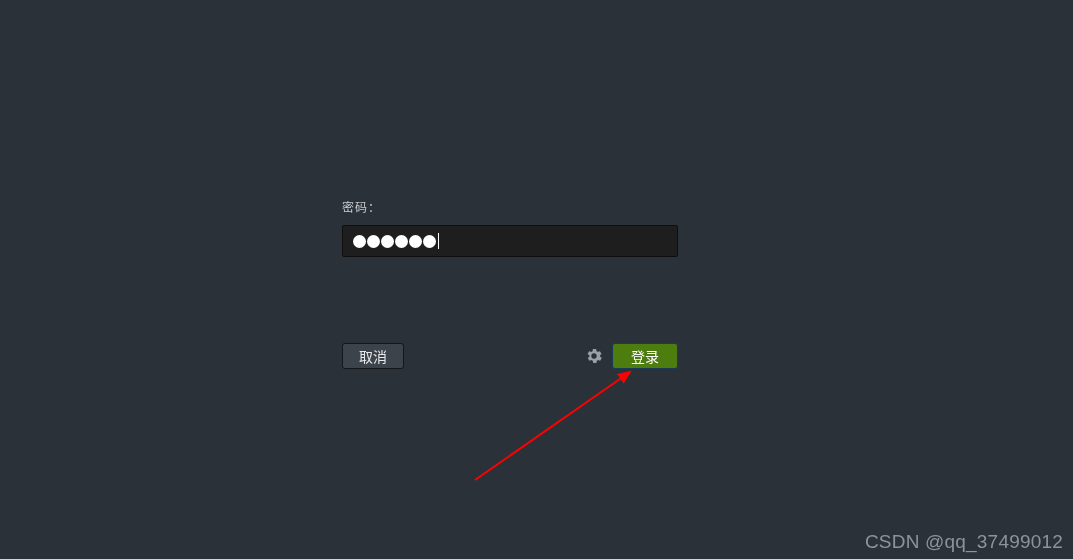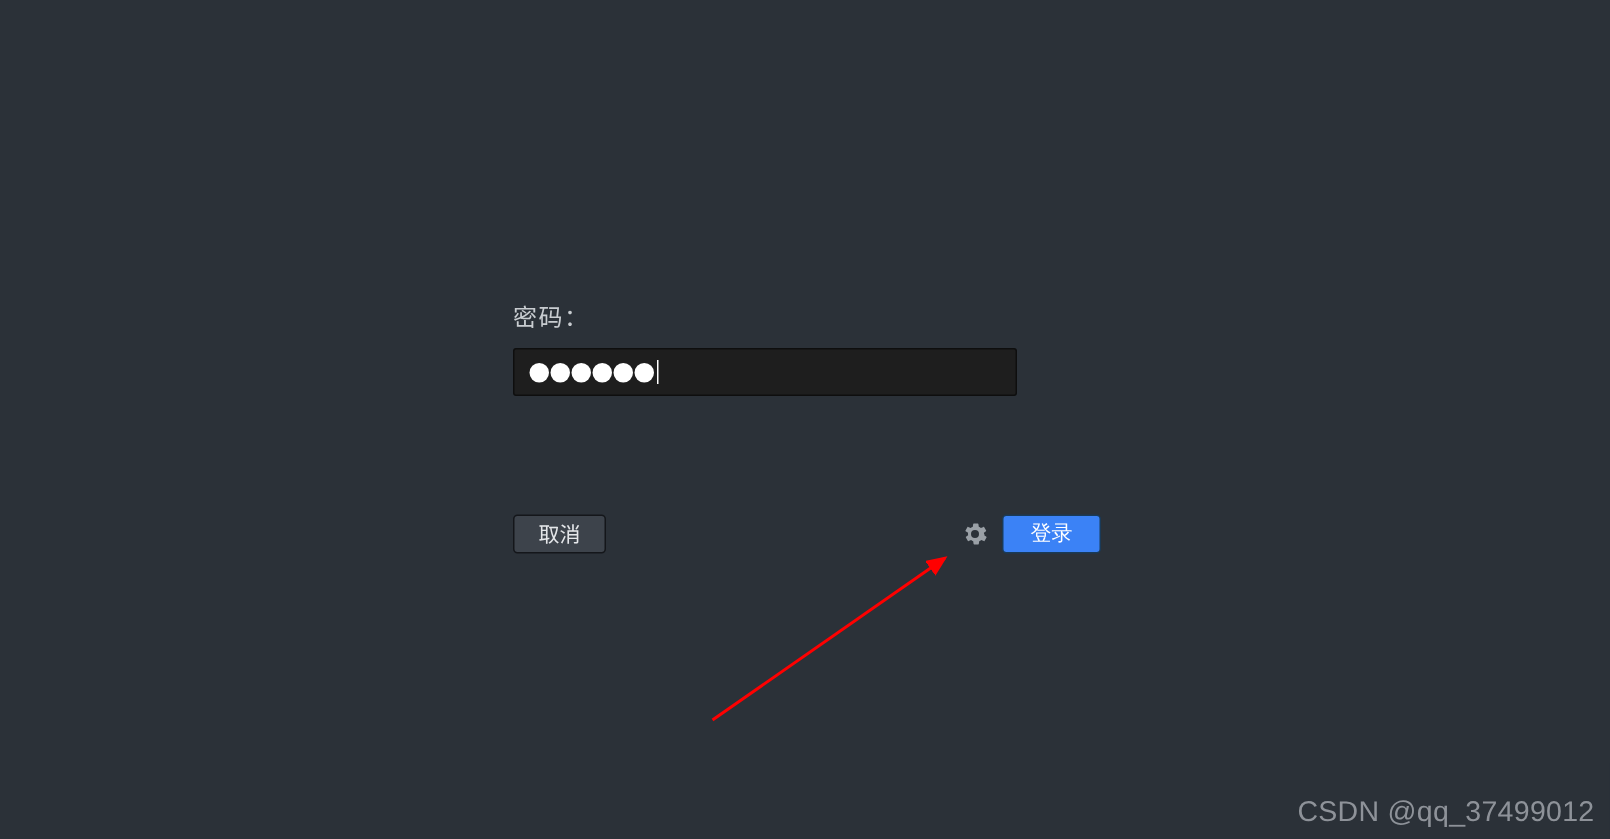--- a/index.html
+++ b/index.html
@@ -12,21 +12,21 @@
       overflow: hidden;
     }
     .login-area {
       position: absolute;
       left: 342px;
       top: 198px;
       width: 340px;
     }
     .field-label {
       color: #c8ccd0;
-      font-size: 16px;
+      font-size: 12px;
       letter-spacing: 1px;
       margin-bottom: 10px;
     }
     .password-input {
       width: 336px;
       height: 32px;
       background: #1e1e1e;
       border: 1px solid #0e0e0e;
       border-radius: 2px;
       padding: 4px 10px;
@@ -48,21 +48,21 @@
     .caret {
       width: 1px;
       height: 16px;
       background: #ffffff;
       margin-left: 1px;
     }
     .button-row {
       position: absolute;
       left: 342px;
       top: 343px;
-      width: 392px;
+      width: 336px;
       display: flex;
       justify-content: space-between;
       align-items: center;
     }
     .btn {
       height: 26px;
       padding: 0 16px;
       font-size: 14px;
       color: #e5e7ea;
       border: 1px solid #14161a;
@@ -82,25 +82,24 @@
     }
     .gear-icon {
       width: 16px;
       height: 16px;
       color: #9aa0a6;
       display: flex;
       align-items: center;
       justify-content: center;
     }
     .btn-login {
-      background: #3b82f6;
+      background: #4d7c0f;
       border-color: #1a3a57;
       color: #ffffff;
       padding: 0 18px;
-      font-family: Liberation Mono, monospace;
     }
     .arrow-svg {
       position: absolute;
       left: 465px;
       top: 350px;
       pointer-events: none;
     }
     .watermark {
       position: absolute;
       right: 10px;

